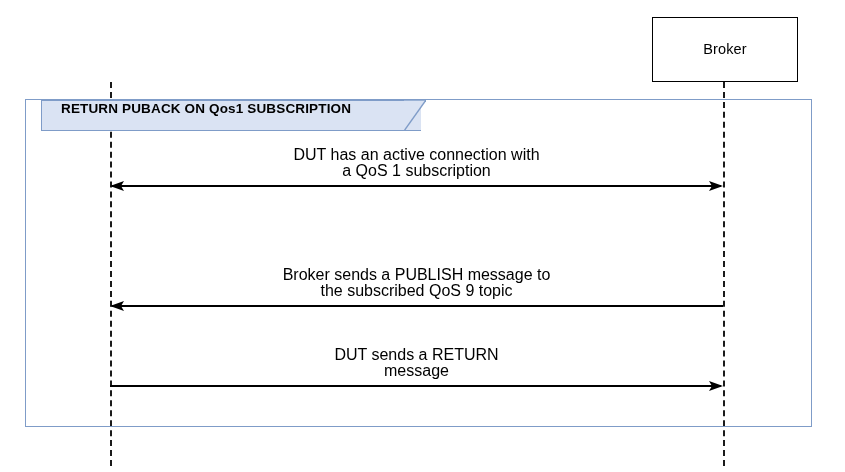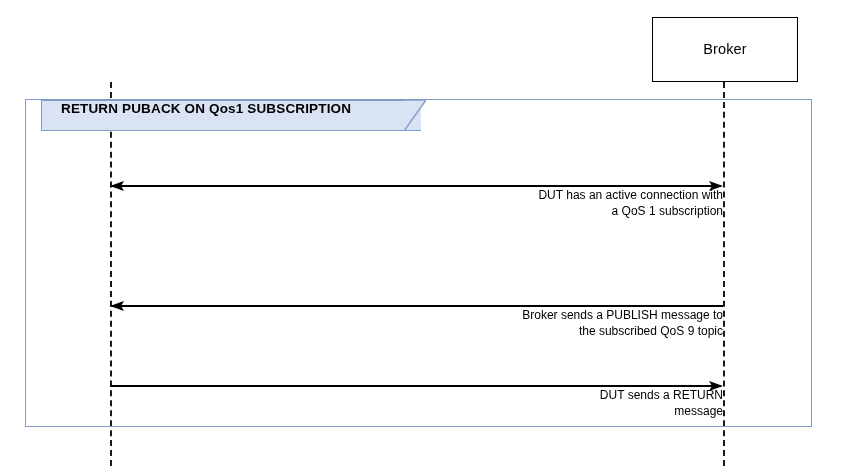--- a/index.html
+++ b/index.html
@@ -99,26 +99,25 @@
   .message-svg {
     position: absolute;
     left: -10px;
     top: -8px;
     overflow: visible;
   }
   .message-text {
     position: absolute;
     left: 0;
     width: 613px;
-    text-align: right;
-    font-size: 12px;
+    text-align: center;
+    font-size: 16px;
     color: #000000;
     line-height: 16px;
     white-space: pre-line;
-    margin-top: 40px;
   }
   .message-text.two-line { top: -39px; }
 
   #message-1 { top: 186px; }
   #message-2 { top: 306px; }
   #message-3 { top: 386px; }
 </style>
 </head>
 <body>
 

